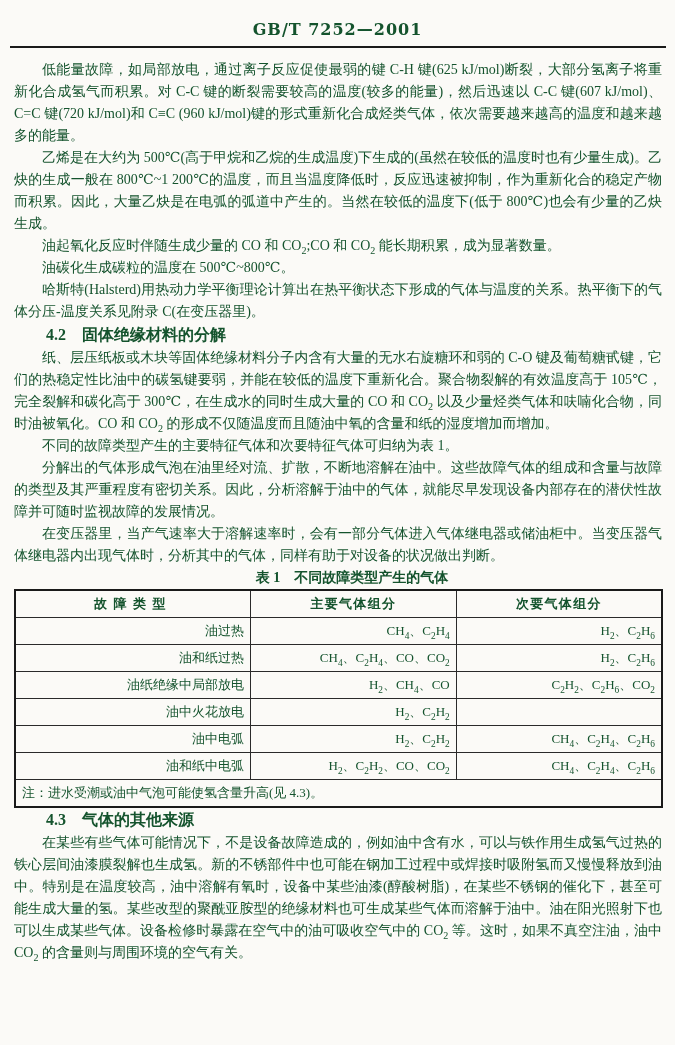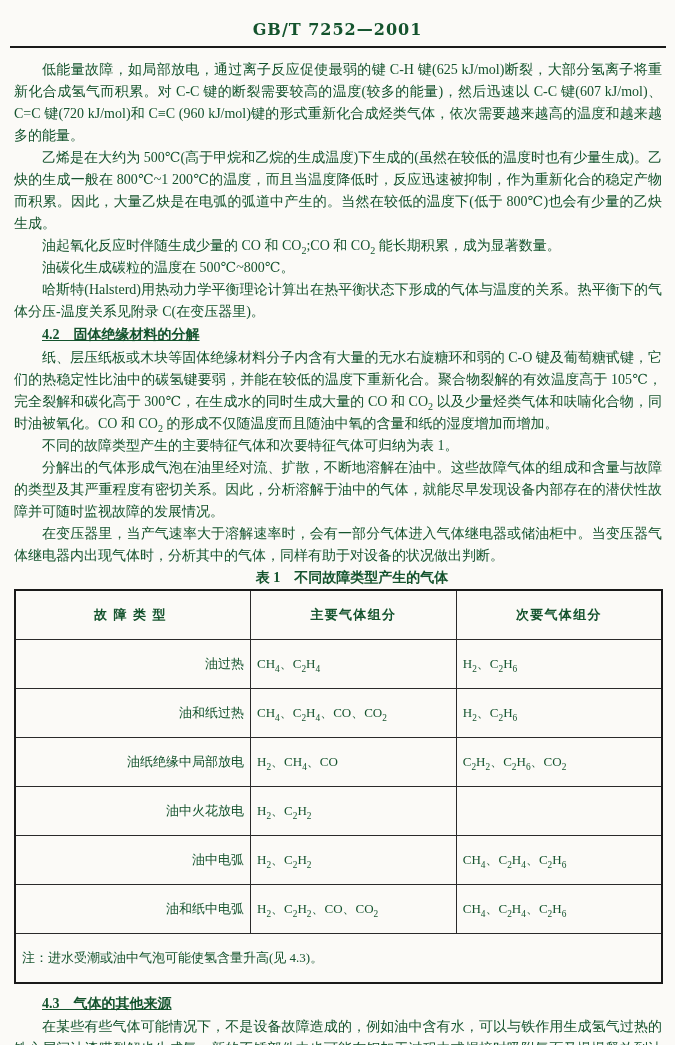--- a/index.html
+++ b/index.html
@@ -29,52 +29,51 @@
   }
   .body-text {
     padding:11px 13px 0 14px;
     font-size:14px;
     line-height:22px;
     text-align:justify;
   }
   .body-text p { margin:0; text-indent:2em; }
   .section-heading {
     margin:2px 0 0 0;
-    font-size:14px;
+    font-size:16px;
     font-weight:bold;
     line-height:24px;
     text-indent:0;
-    text-decoration:underline;
   }
   .table-title {
     text-align:center;
     font-weight:bold;
     font-size:14px;
     margin:6px 0 5px 0;
     text-indent:0;
   }
   table.gas-table {
     width:649px;
     margin:0 auto;
     border-collapse:collapse;
     font-size:13px;
     line-height:18px;
     table-layout:fixed;
   }
   table.gas-table th, table.gas-table td {
     border:1px solid #2a2a2a;
-    padding:14px 6px;
+    padding:3px 6px;
     height:20px;
     vertical-align:middle;
   }
   table.gas-table { border:2px solid #1a1a1a; }
   th.col-fault { width:222px; letter-spacing:0.5em; font-weight:bold; text-align:center; }
   th.col-gas  { letter-spacing:0.1em; font-weight:bold; text-align:center;margin-left:28px; }
   td.fault-cell { text-align:right; padding-left:14px; }
-  td.gas-cell { text-align:left; }
+  td.gas-cell { text-align:right; }
   td.note-cell { text-align:left; padding-left:28px; }
   sub { font-size:0.72em; line-height:0; }
 </style>
 </head>
 <body>
 
 <div class="page">
 
   <div class="doc-header">GB/T 7252—2001</div>
   <hr class="header-rule">
@@ -133,18 +132,18 @@
           <td class="fault-cell">油和纸中电弧</td>
           <td class="gas-cell">H<sub>2</sub>、C<sub>2</sub>H<sub>2</sub>、CO、CO<sub>2</sub></td>
           <td class="gas-cell">CH<sub>4</sub>、C<sub>2</sub>H<sub>4</sub>、C<sub>2</sub>H<sub>6</sub></td>
         </tr>
         <tr>
           <td class="note-cell" colspan="3">注：进水受潮或油中气泡可能使氢含量升高(见 4.3)。</td>
         </tr>
       </tbody>
     </table>
 
-    <p class="section-heading" style="margin-top:8px;">4.3　气体的其他来源</p>
+    <p class="section-heading" style="">4.3　气体的其他来源</p>
 
     <p>在某些有些气体可能情况下，不是设备故障造成的，例如油中含有水，可以与铁作用生成氢气过热的铁心层间油漆膜裂解也生成氢。新的不锈部件中也可能在钢加工过程中或焊接时吸附氢而又慢慢释放到油中。特别是在温度较高，油中溶解有氧时，设备中某些油漆(醇酸树脂)，在某些不锈钢的催化下，甚至可能生成大量的氢。某些改型的聚酰亚胺型的绝缘材料也可生成某些气体而溶解于油中。油在阳光照射下也可以生成某些气体。设备检修时暴露在空气中的油可吸收空气中的 CO<sub>2</sub> 等。这时，如果不真空注油，油中 CO<sub>2</sub> 的含量则与周围环境的空气有关。</p>
   </div>
 
 </div>
 
 </body></html>

